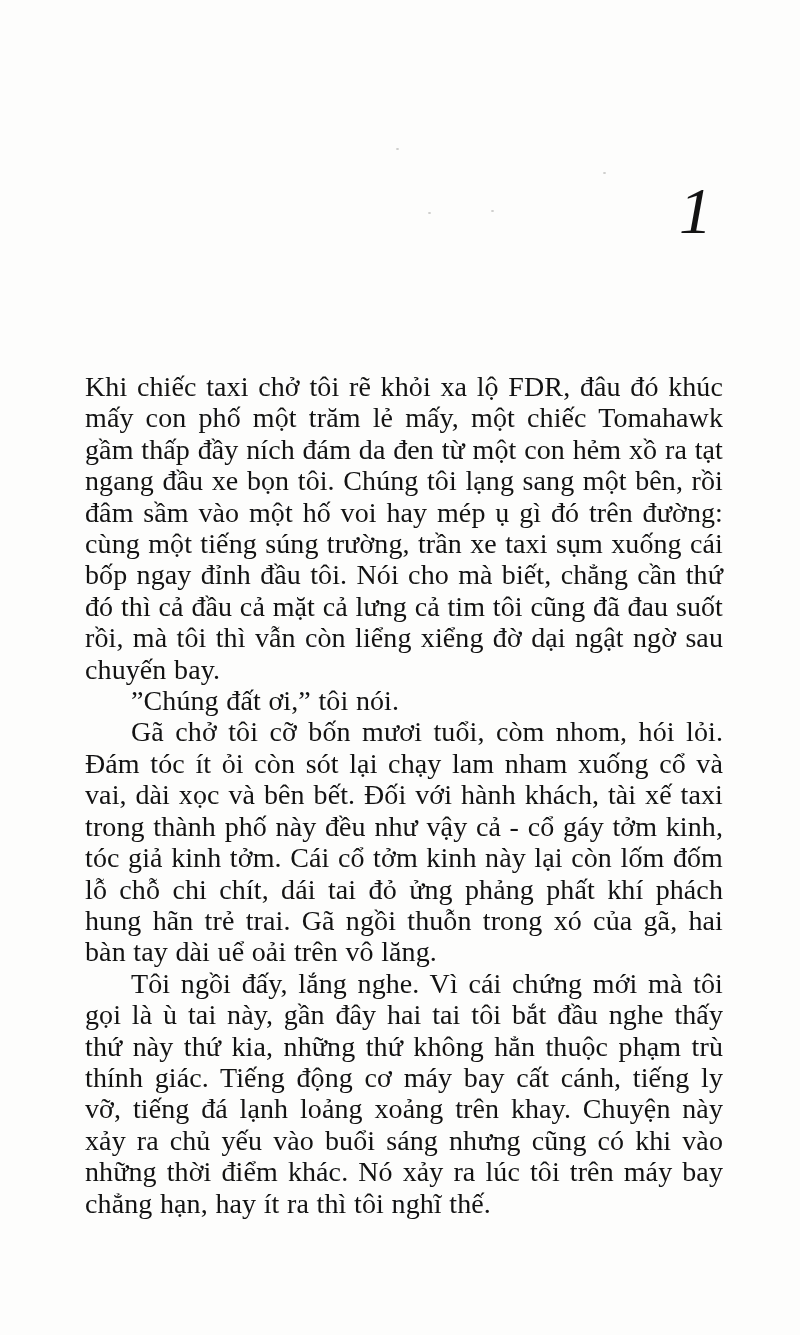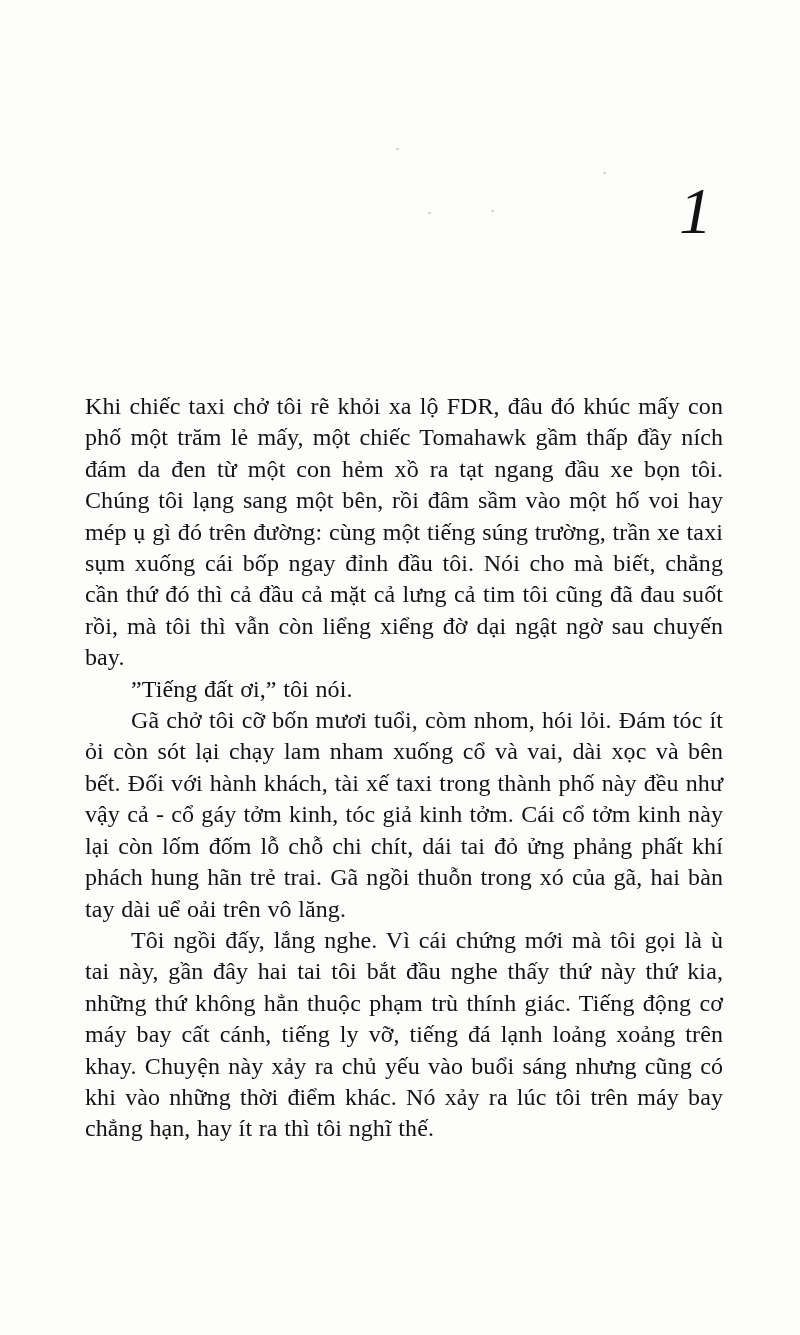--- a/index.html
+++ b/index.html
@@ -20,27 +20,26 @@
     line-height: 1;
     font-style: italic;
     font-weight: 500;
     color: var(--text, #131313);
   }
   .text-block {
     position: absolute;
     left: 85px;
     top: 371px;
     width: 638px;
-    font-size: 24px;
+    font-size: 28px;
     line-height: 31.4px;
     text-align: justify;
     text-align-last: left;
     letter-spacing: 0.1px;
     word-spacing: 0.5px;
-    margin-top: 20px;
   }
   .text-block p { margin: 0; padding: 0; }
   .text-block p.indent { text-indent: 46px; }
   .speck {
     position: absolute;
     width: 3px; height: 2px;
     background: #b9b9b6;
     border-radius: 50%;
     opacity: 0.7;
   }
@@ -50,16 +49,16 @@
 
 <div class="speck" style="left:396px; top:148px;"></div>
 <div class="speck" style="left:428px; top:212px;"></div>
 <div class="speck" style="left:603px; top:172px;"></div>
 <div class="speck" style="left:491px; top:210px;"></div>
 
 <div class="chapter-number">1</div>
 
 <div class="text-block">
   <p>Khi chiếc taxi chở tôi rẽ khỏi xa lộ FDR, đâu đó khúc mấy con phố một trăm lẻ mấy, một chiếc Tomahawk gầm thấp đầy ních đám da đen từ một con hẻm xồ ra tạt ngang đầu xe bọn tôi. Chúng tôi lạng sang một bên, rồi đâm sầm vào một hố voi hay mép ụ gì đó trên đường: cùng một tiếng súng trường, trần xe taxi sụm xuống cái bốp ngay đỉnh đầu tôi. Nói cho mà biết, chẳng cần thứ đó thì cả đầu cả mặt cả lưng cả tim tôi cũng đã đau suốt rồi, mà tôi thì vẫn còn liểng xiểng đờ dại ngật ngờ sau chuyến bay.</p>
-  <p class="indent">”Tiếng đất ơi,” tôi nói.</p>
+  <p class="indent">”Chúng đất ơi,” tôi nói.</p>
   <p class="indent">Gã chở tôi cỡ bốn mươi tuổi, còm nhom, hói lỏi. Đám tóc ít ỏi còn sót lại chạy lam nham xuống cổ và vai, dài xọc và bên bết. Đối với hành khách, tài xế taxi trong thành phố này đều như vậy cả - cổ gáy tởm kinh, tóc giả kinh tởm. Cái cổ tởm kinh này lại còn lốm đốm lỗ chỗ chi chít, dái tai đỏ ửng phảng phất khí phách hung hãn trẻ trai. Gã ngồi thuỗn trong xó của gã, hai bàn tay dài uể oải trên vô lăng.</p>
   <p class="indent">Tôi ngồi đấy, lắng nghe. Vì cái chứng mới mà tôi gọi là ù tai này, gần đây hai tai tôi bắt đầu nghe thấy thứ này thứ kia, những thứ không hẳn thuộc phạm trù thính giác. Tiếng động cơ máy bay cất cánh, tiếng ly vỡ, tiếng đá lạnh loảng xoảng trên khay. Chuyện này xảy ra chủ yếu vào buổi sáng nhưng cũng có khi vào những thời điểm khác. Nó xảy ra lúc tôi trên máy bay chẳng hạn, hay ít ra thì tôi nghĩ thế.</p>
 </div>
 
 </body></html>

